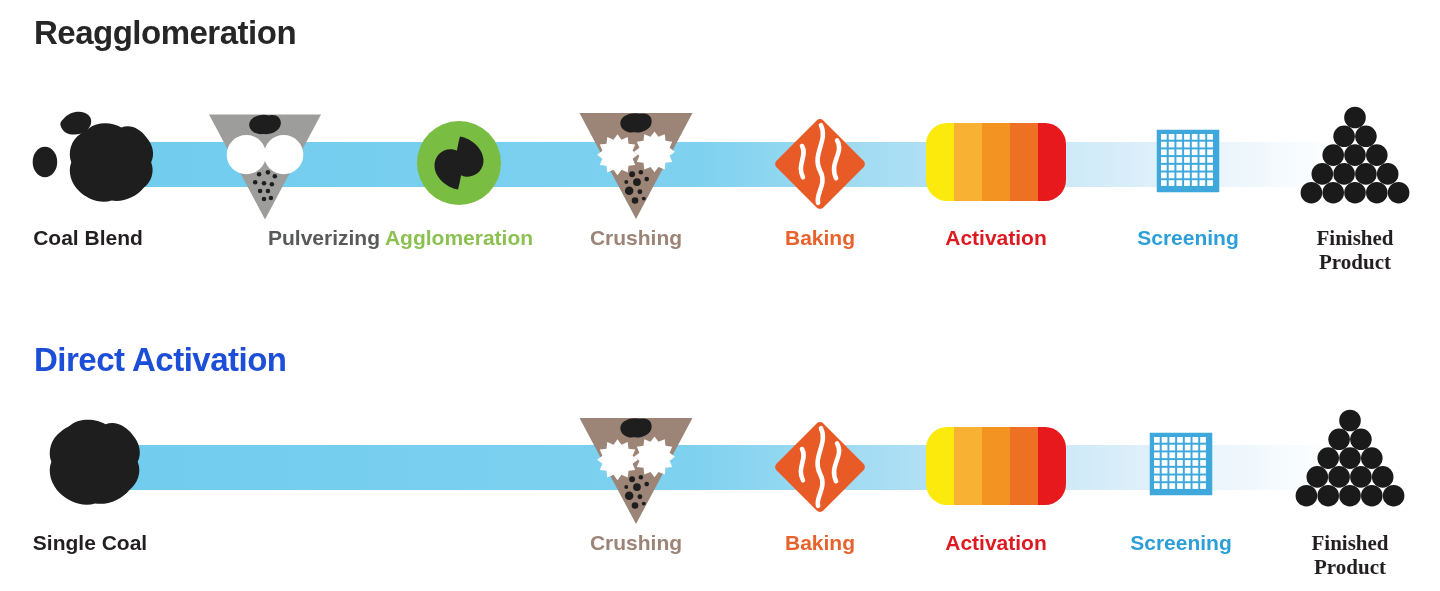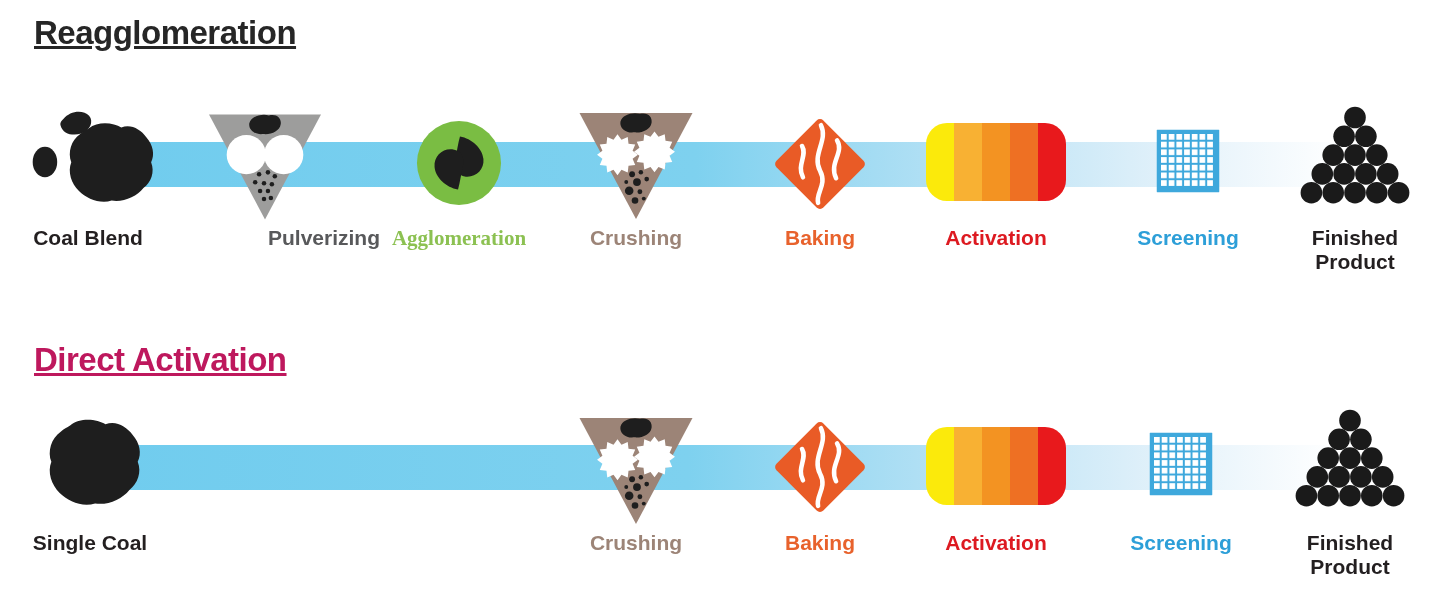--- a/index.html
+++ b/index.html
@@ -1,25 +1,25 @@
 <!DOCTYPE html>
 <html><head>
 <meta charset="utf-8">
 <style>
   html,body{margin:0;padding:0;background:#ffffff;}
   .canvas{position:relative;width:1440px;height:591px;background:#ffffff;overflow:hidden;
           font-family:"Liberation Sans",sans-serif;}
   .row-title{position:absolute;left:34px;font-size:33px;font-weight:700;color:#262626;
-             letter-spacing:-0.5px;text-decoration:underline;}
+             letter-spacing:-0.5px;}
   .band{position:absolute;height:45px;
         background:linear-gradient(to right,#70CCEE 0%,#7ED1EF 48%,#B9E2F5 70%,#E2F1FA 86%,rgba(236,246,252,0) 100%);}
   .icon-slot{position:absolute;transform:translate(-50%,-50%);line-height:0;}
   .step-label{position:absolute;transform:translateX(-50%);width:230px;text-align:center;
               font-size:21px;font-weight:700;line-height:1.15;}
-  .step-label.narrow{width:132px;}
+  .step-label.narrow{width:132px;font-family:Liberation Serif, serif;}
 </style>
 </head>
 <body>
 
 <div class="canvas">
 
   <svg width="0" height="0" style="position:absolute" aria-hidden="true">
     <defs>
       <path id="lump" fill="#1E1E1E" d="M26,6 C36,-2 52,0 60,5 C70,1 80,7 86,15 C93,23 95,33 91,41 C95,51 91,62 83,68 C76,77 62,83 50,81 C38,85 24,79 16,71 C8,63 4,51 8,41 C4,31 8,18 17,12 C20,9 23,8 26,6 Z"></path>
       <path id="chunk" fill="#1E1E1E" d="M-16,-2 C-14,-9 -4,-12 4,-10 C12,-12 17,-7 16,-1 C15,6 6,10 -2,9 C-10,10 -17,5 -16,-2 Z"></path>
@@ -98,21 +98,21 @@
     </div>
     <div class="step-label" style="left: 265px; top: 226px; color: rgb(88, 89, 91); text-align: right;">Pulverizing</div>
 
     <div class="icon-slot" style="left:459px;top:163px">
       <svg width="88" height="88" viewBox="0 0 90 90">
         <circle cx="45" cy="45" r="43" fill="#7ABD43"></circle>
         <path fill="#1E1E1E" d="M46,18 C58,20 69,30 70,41 C71,52 62,60 52,59 C43,58 39,51 41,42 C43,33 44,25 46,18 Z"></path>
         <path fill="#1E1E1E" transform="rotate(180 45 45)" d="M46,18 C58,20 69,30 70,41 C71,52 62,60 52,59 C43,58 39,51 41,42 C43,33 44,25 46,18 Z"></path>
       </svg>
     </div>
-    <div class="step-label" style="left: 459px; top: 226px; color: rgb(140, 193, 82); font-family: Liberation Serif, serif;">Agglomeration</div>
+    <div class="step-label" style="left: 459px; top: 226px; color: rgb(140, 193, 82);">Agglomeration</div>
 
     <div class="icon-slot" style="left:636px;top:165px">
       <svg width="118" height="112" viewBox="0 0 120 115">
         <polygon points="2,4 118,4 60,113" fill="#9C8477"></polygon>
         <use href="#chunk" transform="translate(60,15)"></use>
         <use href="#spike-wheel" transform="translate(41,47)"></use>
         <use href="#spike-wheel" transform="translate(79,44)"></use>
         <use href="#dust-big" transform="translate(60,70)"></use>
       </svg>
     </div>
@@ -155,21 +155,21 @@
 
     <div class="icon-slot" style="left:1355px;top:155px">
       <svg width="112" height="99" viewBox="0 0 112 99">
           <use href="#pyramid"></use>
         </svg>
     </div>
     <div class="step-label narrow" style="left: 1355px; top: 226px; color: rgb(35, 31, 32);">Finished Product</div>
   </div>
 
   <div>
-    <div class="row-title" style="top: 341px; color: #be185d; text-align: right;">Direct Activation</div>
+    <div class="row-title" style="top: 341px; color: #1d4ed8; text-align: right;">Direct Activation</div>
 
     <div class="band" style="top:445px;left:88px;width:1250px"></div>
 
     <div class="icon-slot" style="left:92px;top:462px">
       <svg width="102" height="92" viewBox="0 0 100 90">
         <use href="#lump" transform="translate(2,3) scale(1.02)"></use>
       </svg>
     </div>
     <div class="step-label" style="left: 90px; top: 531px; color: rgb(35, 31, 32);">Single Coal</div>
 

